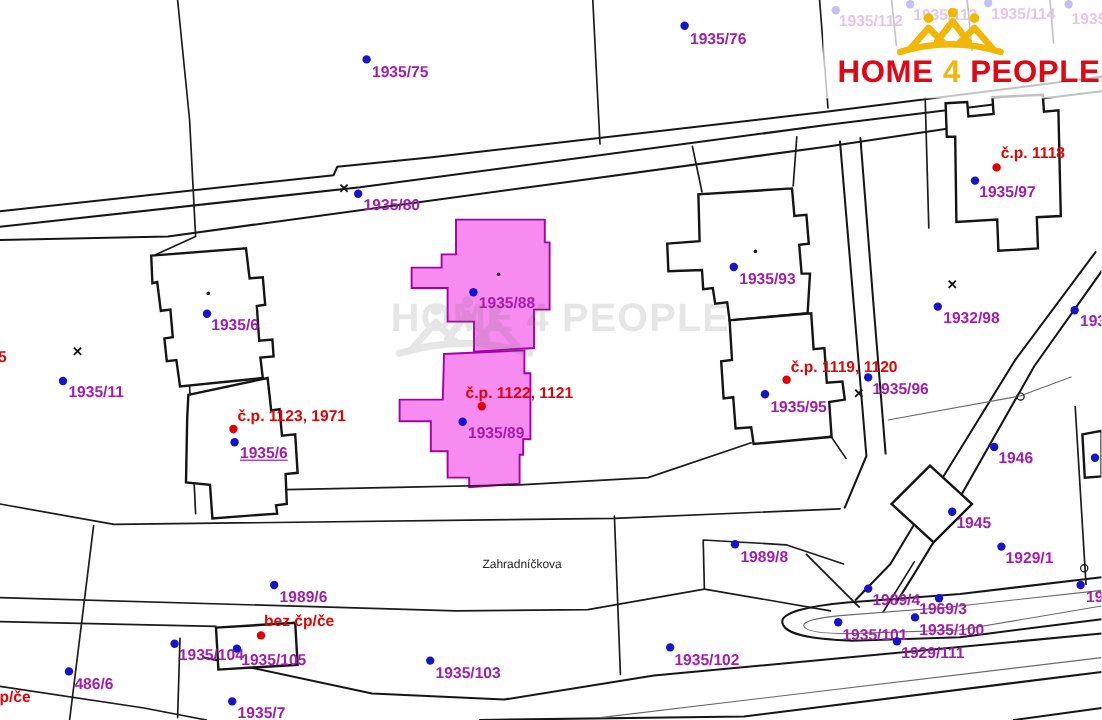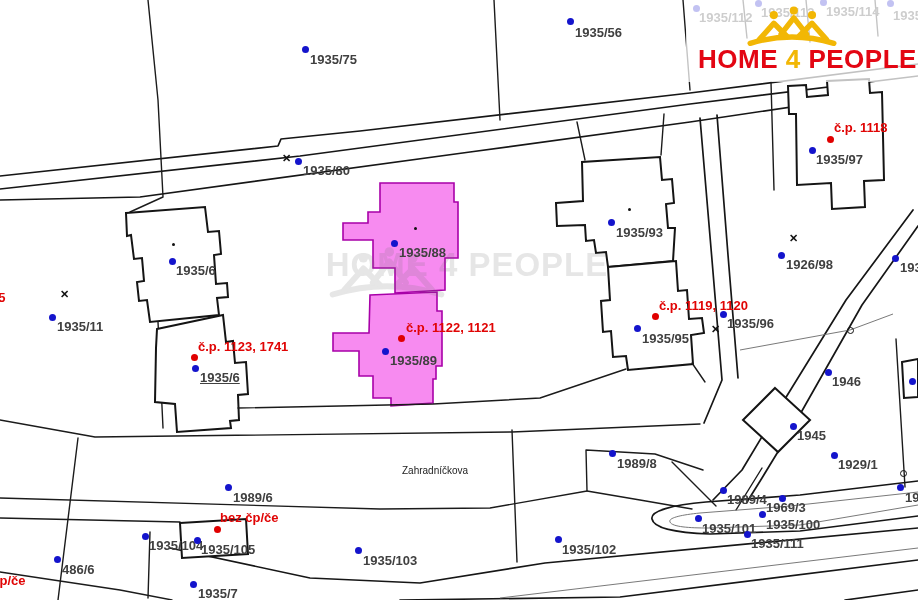--- a/index.html
+++ b/index.html
@@ -5,21 +5,21 @@
   html,body{margin:0;padding:0;background:#fff;font-family:"Liberation Sans",sans-serif;}
   #map{position:relative;width:918px;height:600px;background:#fff;overflow:hidden;}
   #map svg{position:absolute;left:0;top:0;}
   .r{fill:none;stroke:#161616;stroke-width:1.7;stroke-linejoin:round;stroke-linecap:round;}
   .b{fill:none;stroke:#1b1b1b;stroke-width:1.4;stroke-linejoin:round;stroke-linecap:round;}
   .t{fill:none;stroke:#6a6a6a;stroke-width:0.9;stroke-linejoin:round;}
   .bl{fill:#ffffff;stroke:#141414;stroke-width:2;stroke-linejoin:miter;}
   .mg{fill:#f78bf0;stroke:#a800a8;stroke-width:1.6;stroke-linejoin:miter;}
   #labels-layer{position:absolute;left:0;top:0;width:100%;height:100%;z-index:3;pointer-events:none;}
   .lbl{position:absolute;font-size:13px;font-weight:bold;white-space:nowrap;line-height:1.1;}
-  .lbl.blue{color:#404040;}
+  .lbl.blue{color:#a21caf;}
   .lbl.red{color:#e00505;}
   .lbl.street{color:#222;font-size:10px;font-weight:400;}
   .dot{position:absolute;width:7px;height:7px;border-radius:50%;}
   .dot.blue{background:#1414cc;}
   .dot.red{background:#e00000;}
   .pdot{position:absolute;width:3px;height:3px;border-radius:50%;background:#111;}
   .cross{position:absolute;font-size:11px;font-weight:bold;color:#111;line-height:1;}
   .ring{position:absolute;width:7px;height:7px;border-radius:50%;border:1.4px solid #111;background:transparent;box-sizing:border-box;}
   #watermark{position:absolute;left:312px;top:246px;width:310px;z-index:2;opacity:0.17;text-align:center;pointer-events:none;}
   #watermark .wm-text{font-size:33px;font-weight:bold;color:#6e6e6e;letter-spacing:1px;white-space:nowrap;}
@@ -105,35 +105,35 @@
         <circle cx="30" cy="10" r="4"></circle>
           <circle cx="52" cy="5" r="4"></circle>
           <circle cx="72" cy="10" r="4"></circle>
       </g>
     </svg>
     <div class="wm-text">HOME 4 PEOPLE</div>
   </div>
 
   <div id="labels-layer">
       <div class="lbl blue" style="left: 310px; top: 53px;">1935/75</div>
-      <div class="lbl blue" style="left: 575px; top: 26px;">1935/56</div>
+      <div class="lbl blue" style="left: 575px; top: 26px;">1935/76</div>
       <div class="lbl blue" style="left: 303px; top: 164px;">1935/80</div>
       <div class="lbl blue" style="left: 399px; top: 246px;">1935/88</div>
-      <div class="lbl red" style="left: 406px; top: 321px;">č.p. 1122, 1121</div>
+      <div class="lbl red" style="left: 388px; top: 321px;">č.p. 1122, 1121</div>
       <div class="lbl blue" style="left: 390px; top: 354px;">1935/89</div>
       <div class="lbl blue" style="left: 176px; top: 264px;">1935/6</div>
       <div class="lbl blue" style="left: 57px; top: 320px;">1935/11</div>
       <div class="lbl red" style="left: -9px; top: 291px;">25</div>
-      <div class="lbl red" style="left: 198px; top: 340px;">č.p. 1123, 1741</div>
+      <div class="lbl red" style="left: 198px; top: 340px;">č.p. 1123, 1971</div>
       <div class="lbl blue" style="left: 200px; top: 371px; text-decoration: underline;">1935/6</div>
       <div class="lbl blue" style="left: 616px; top: 226px;">1935/93</div>
       <div class="lbl red" style="left: 659px; top: 299px;">č.p. 1119, 1120</div>
       <div class="lbl blue" style="left: 642px; top: 332px;">1935/95</div>
       <div class="lbl blue" style="left: 727px; top: 317px;">1935/96</div>
-      <div class="lbl blue" style="left: 786px; top: 258px;">1926/98</div>
+      <div class="lbl blue" style="left: 786px; top: 258px;">1932/98</div>
       <div class="lbl red" style="left: 834px; top: 121px;">č.p. 1118</div>
       <div class="lbl blue" style="left: 816px; top: 153px;">1935/97</div>
       <div class="lbl blue" style="left: 900px; top: 261px;">1935/</div>
       <div class="lbl blue" style="left: 832px; top: 375px;">1946</div>
       <div class="lbl blue" style="left: 797px; top: 429px;">1945</div>
       <div class="lbl blue" style="left: 838px; top: 458px;">1929/1</div>
       <div class="lbl blue" style="left: 617px; top: 457px;">1989/8</div>
       <div class="lbl street" style="left: 402px; top: 465px;">Zahradníčkova</div>
       <div class="lbl blue" style="left: 233px; top: 491px;">1989/6</div>
       <div class="lbl red" style="left: 220px; top: 511px;">bez čp/če</div>
@@ -141,21 +141,21 @@
       <div class="lbl blue" style="left: 201px; top: 543px;">1935/105</div>
       <div class="lbl blue" style="left: 363px; top: 554px;">1935/103</div>
       <div class="lbl blue" style="left: 198px; top: 587px;">1935/7</div>
       <div class="lbl blue" style="left: 62px; top: 563px;">486/6</div>
       <div class="lbl red" style="left: -33px; top: 574px;">bez čp/če</div>
       <div class="lbl blue" style="left: 562px; top: 543px;">1935/102</div>
       <div class="lbl blue" style="left: 727px; top: 493px;">1989/4</div>
       <div class="lbl blue" style="left: 766px; top: 501px;">1969/3</div>
       <div class="lbl blue" style="left: 702px; top: 522px;">1935/101</div>
       <div class="lbl blue" style="left: 766px; top: 518px;">1935/100</div>
-      <div class="lbl blue" style="left: 751px; top: 537px;">1935/111</div>
+      <div class="lbl blue" style="left: 751px; top: 537px;">1929/111</div>
       <div class="lbl blue" style="left: 905px; top: 491px;">19</div>
       <div class="lbl blue" style="left: 699px; top: 11px;">1935/112</div>
       <div class="lbl blue" style="left: 761px; top: 6px;">1935/113</div>
       <div class="lbl blue" style="left: 826px; top: 5px;">1935/114</div>
       <div class="lbl blue" style="left: 893px; top: 9px;">1935/115</div>
       <div class="dot blue" style="left: 301.5px; top: 45.5px;"></div>
       <div class="dot blue" style="left: 566.5px; top: 17.5px;"></div>
       <div class="dot blue" style="left: 294.5px; top: 157.5px;"></div>
       <div class="dot blue" style="left: 390.5px; top: 239.5px;"></div>
       <div class="dot blue" style="left: 381.5px; top: 347.5px;"></div>

